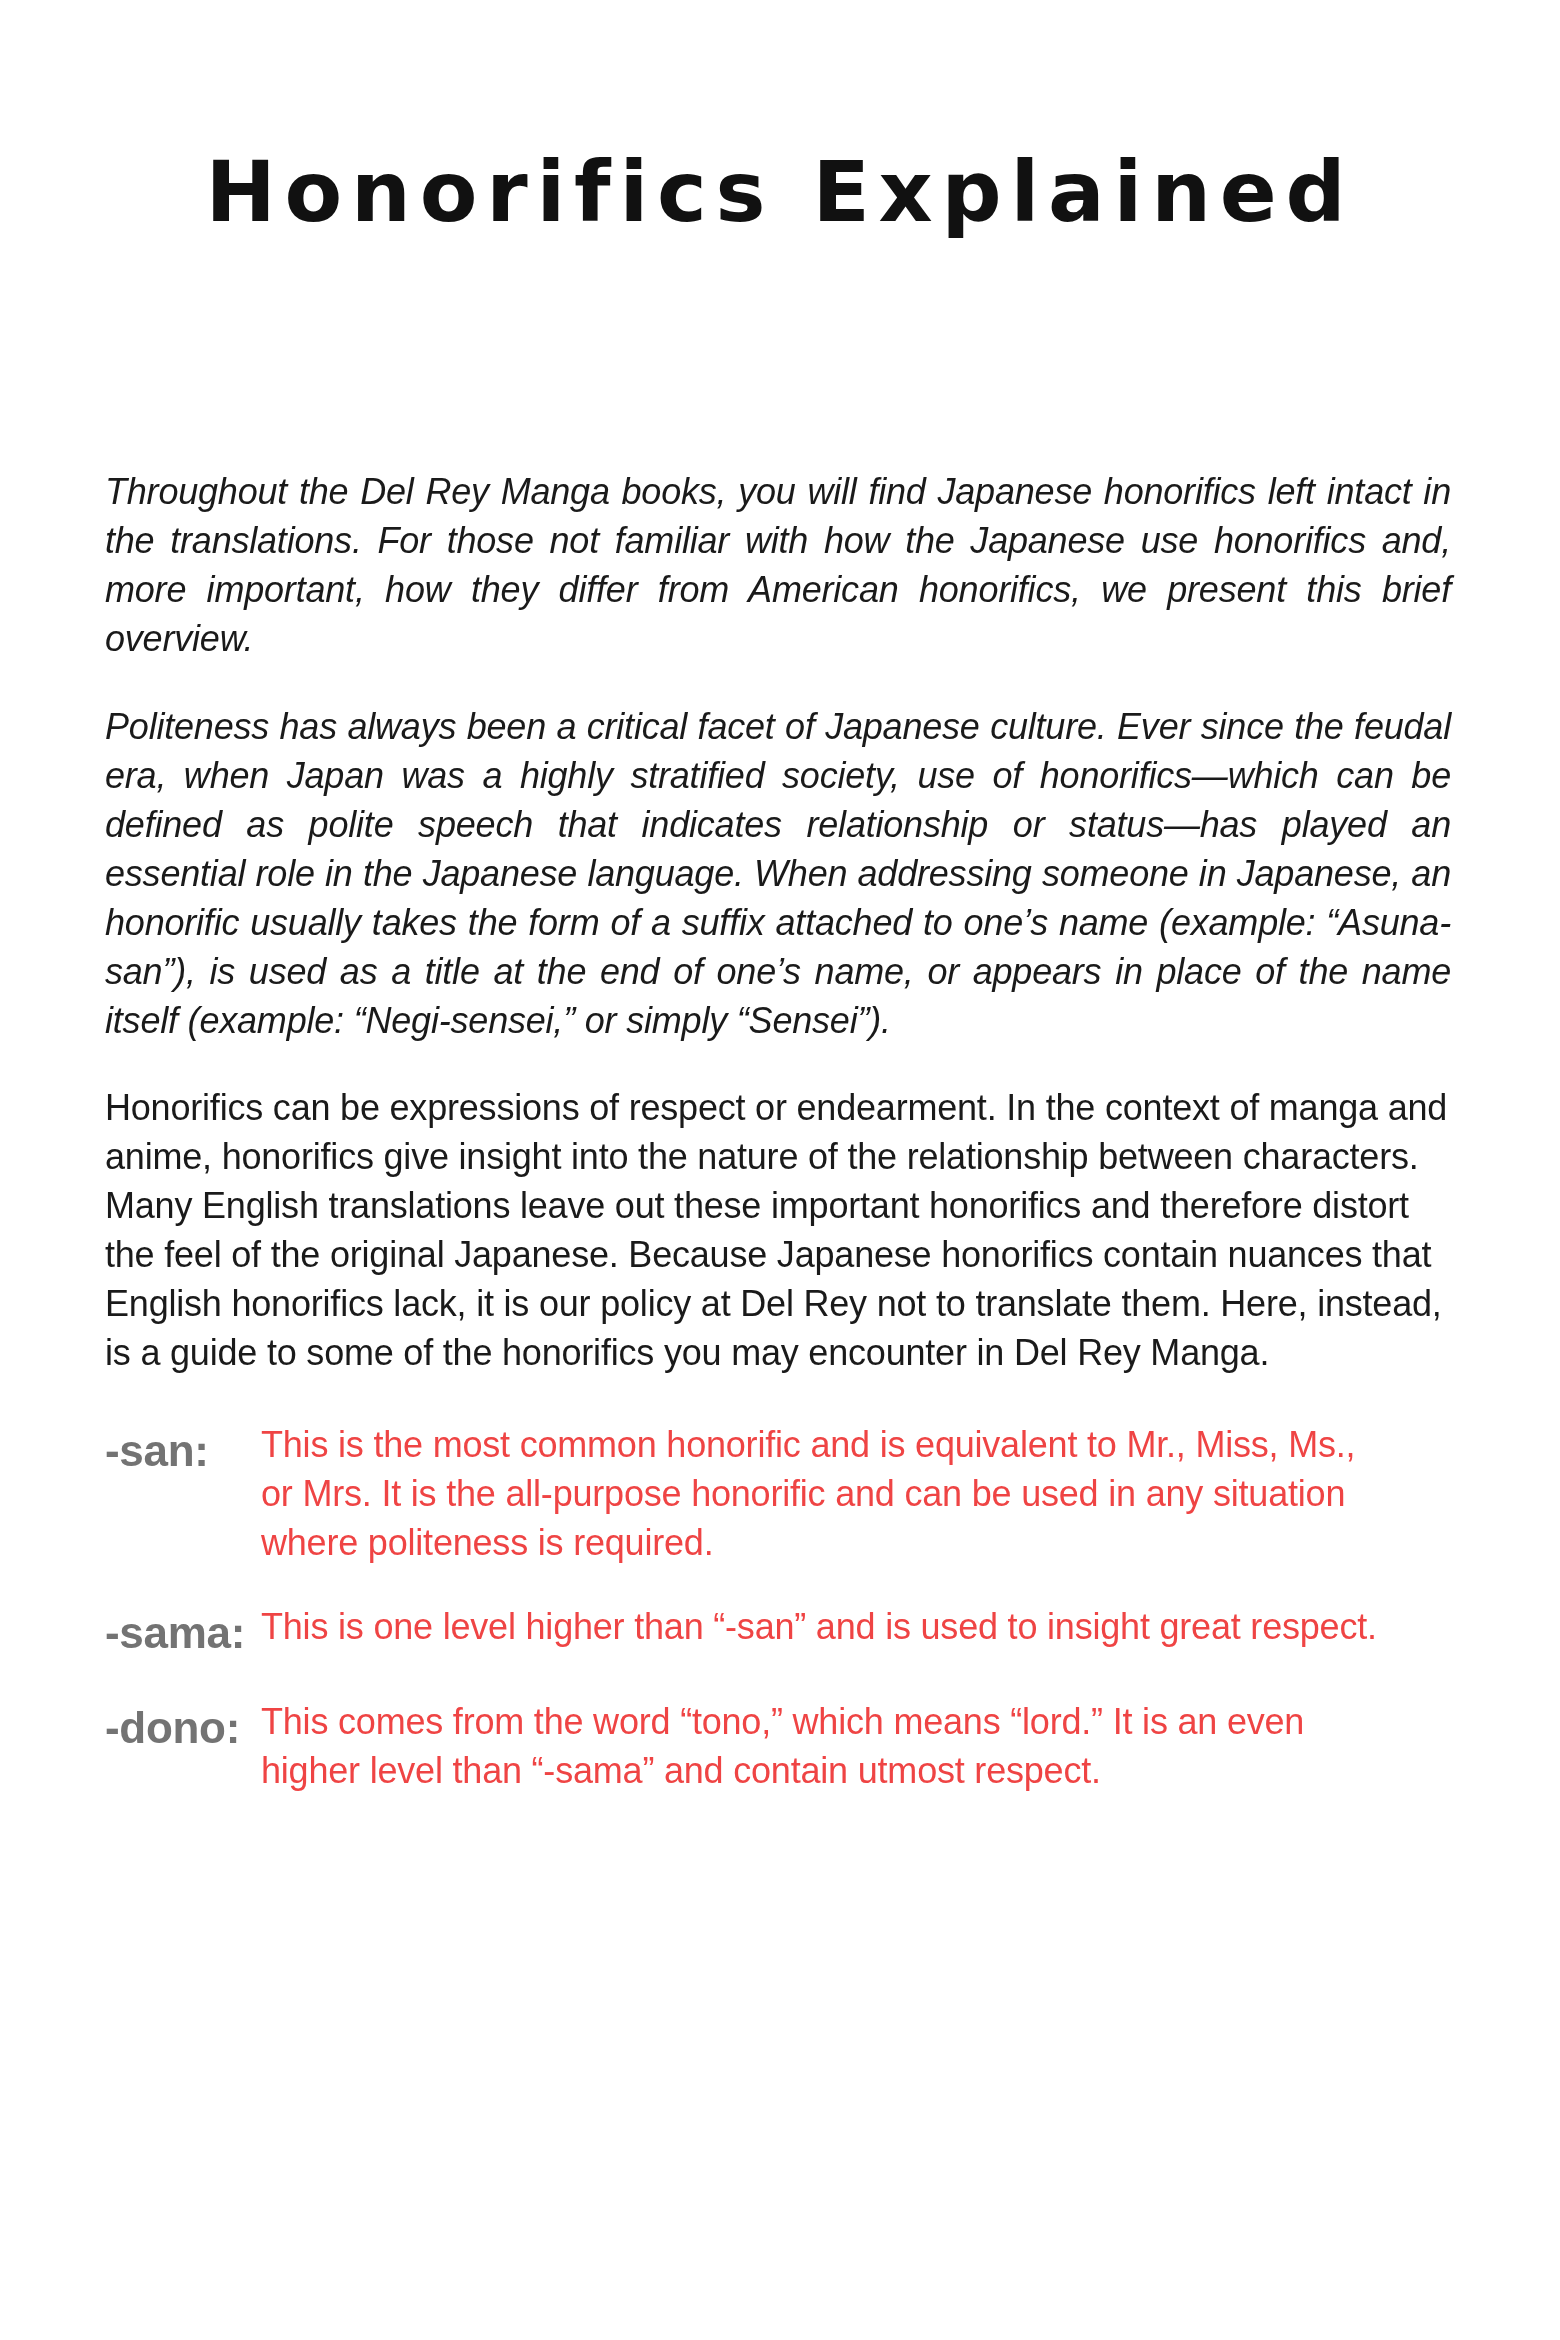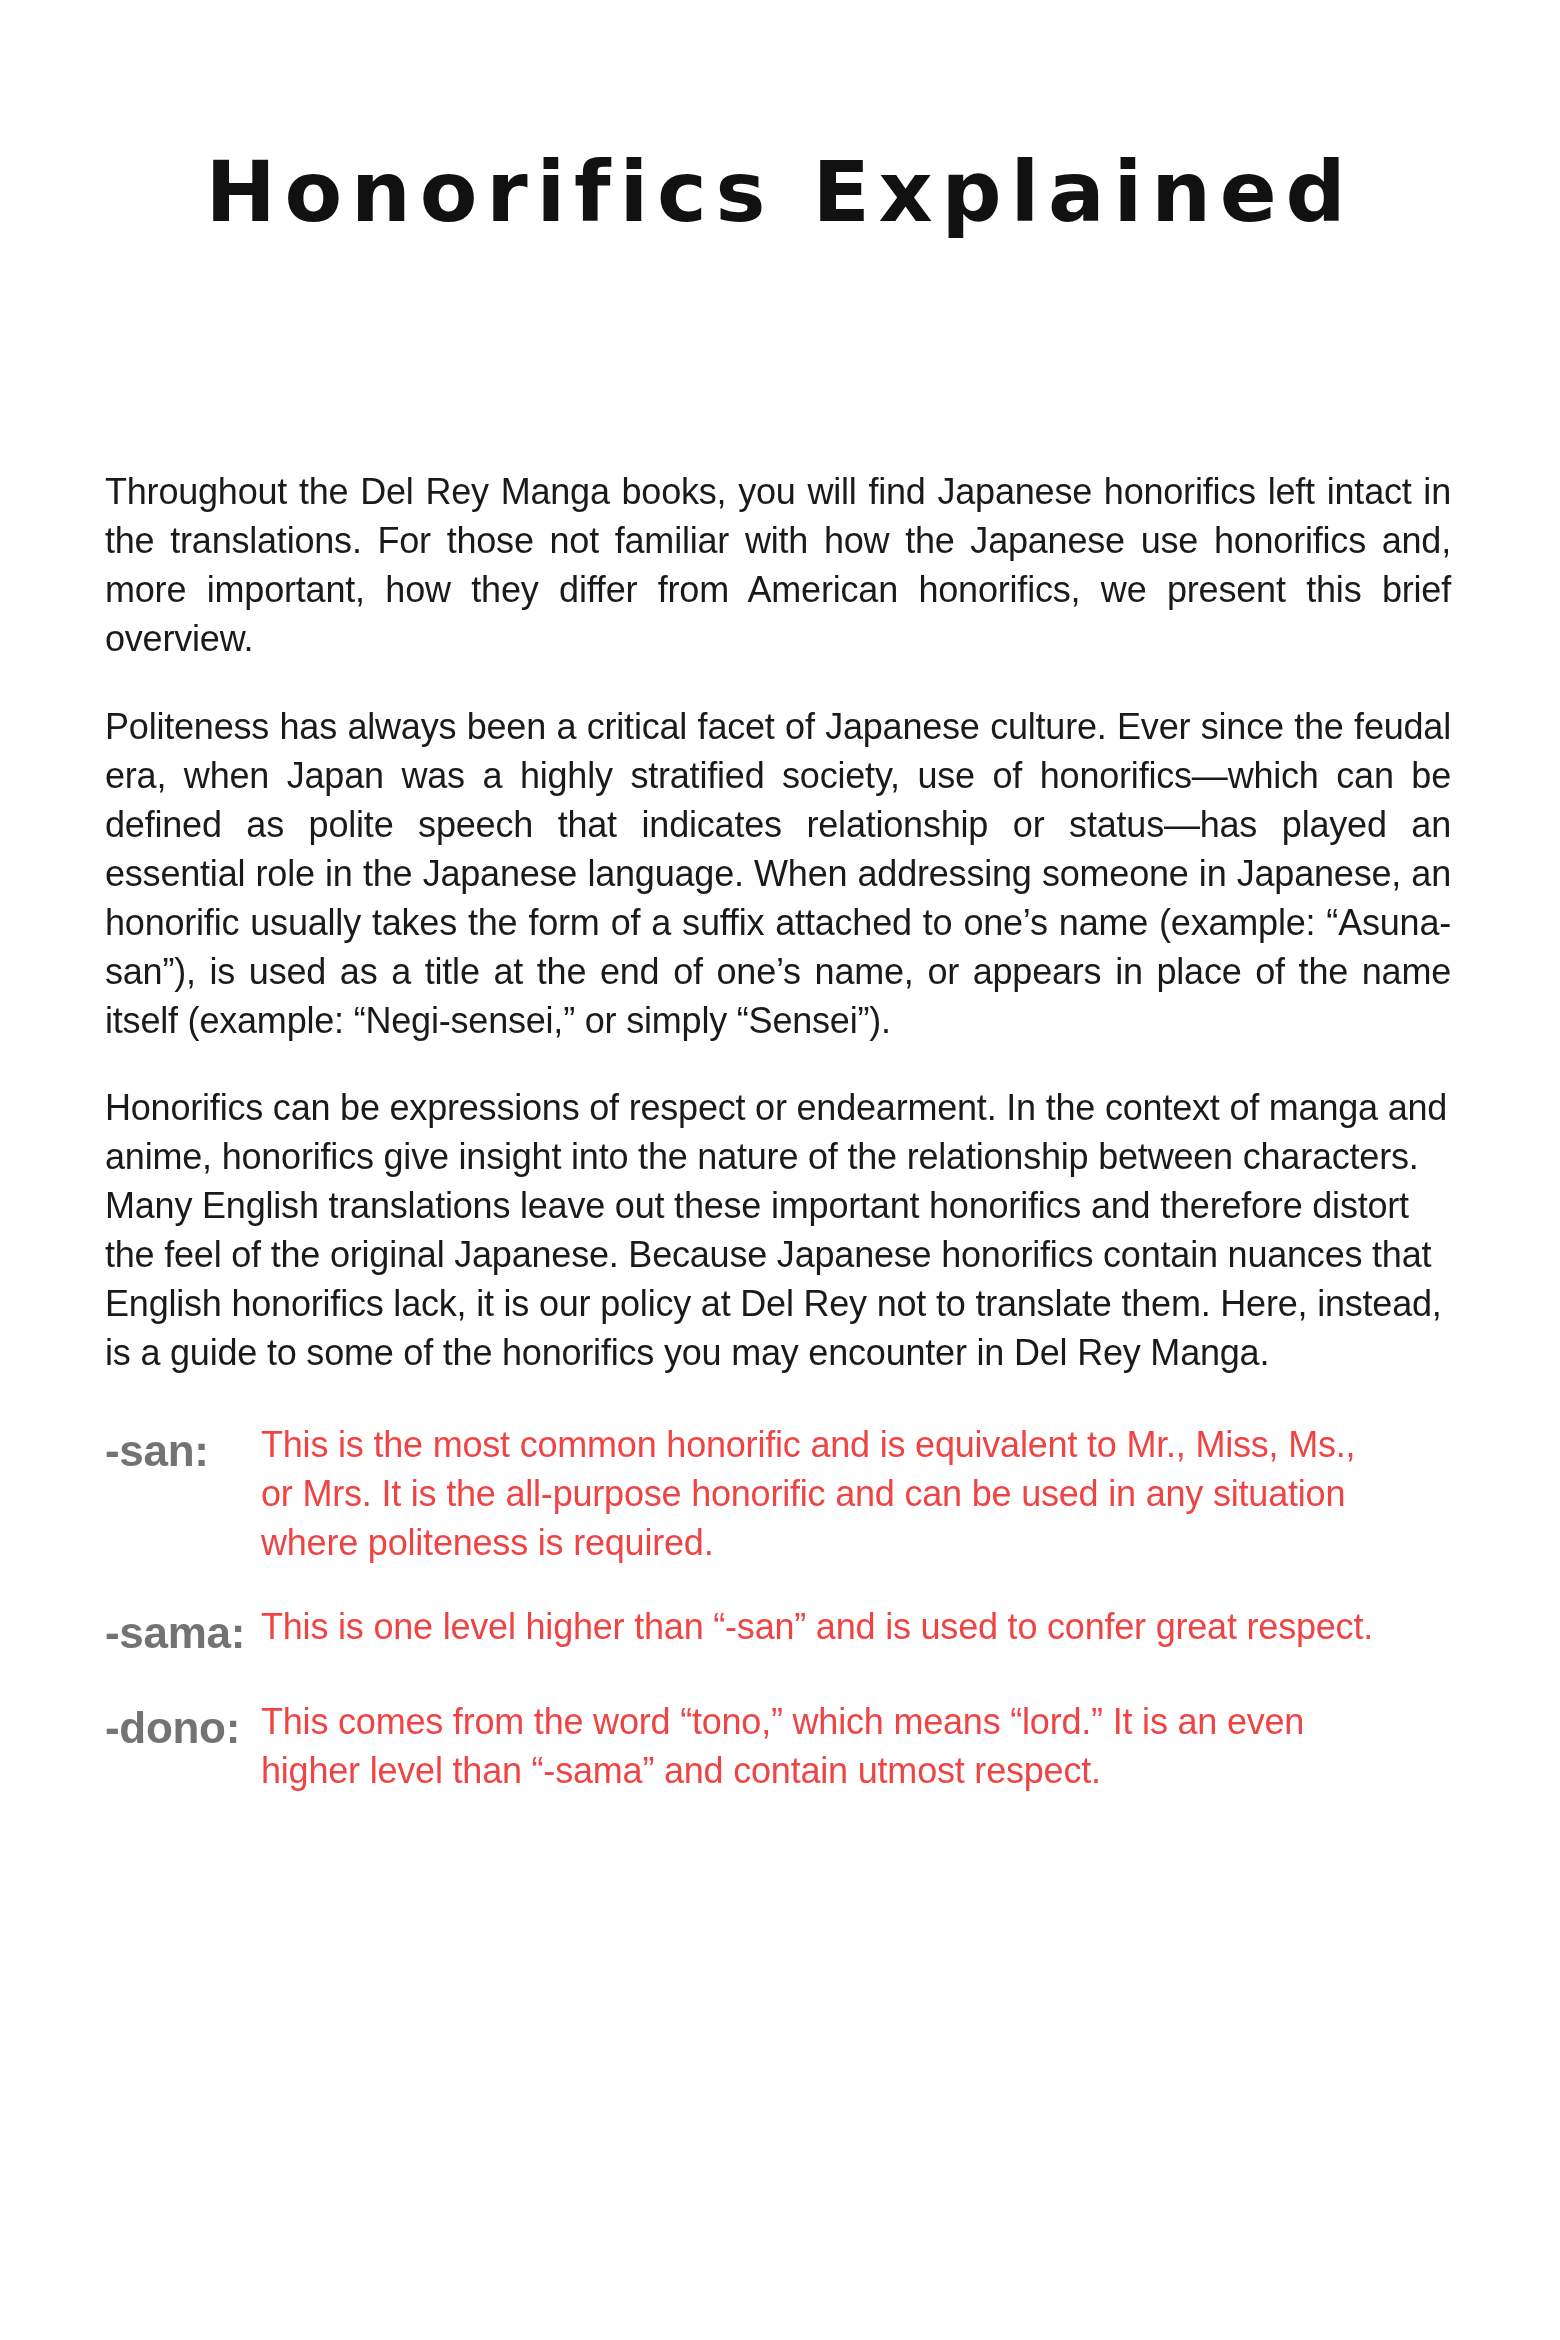--- a/index.html
+++ b/index.html
@@ -45,20 +45,21 @@
     margin: 0 0 39px 0;
     font-size: 36px;
     line-height: 1.36;
     color: #1a1a1a;
     font-family: "Liberation Sans", sans-serif;
     letter-spacing: -0.2px;
   }
   p.justify {
     text-align: justify;
     text-justify: inter-word;
+    font-style: italic;
   }
   p.para.last-of-block {
     margin-bottom: 43px;
   }
   .defs {
     margin-top: 5.9px;
   }
   .def-row {
     display: flex;
     align-items: flex-start;
@@ -101,21 +102,21 @@
 
     <div class="defs">
 
       <div class="def-row">
         <div class="def-term">-san:</div>
         <div class="def-desc">This is the most common honorific and is equivalent to Mr., Miss, Ms., or Mrs. It is the all-purpose honorific and can be used in any situation where politeness is required.</div>
       </div>
 
       <div class="def-row">
         <div class="def-term">-sama:</div>
-        <div class="def-desc">This is one level higher than “-san” and is used to confer great respect.</div>
+        <div class="def-desc">This is one level higher than “-san” and is used to insight great respect.</div>
       </div>
 
       <div class="def-row">
         <div class="def-term">-dono:</div>
         <div class="def-desc">This comes from the word “tono,” which means “lord.” It is an even higher level than “-sama” and contain utmost respect.</div>
       </div>
 
     </div>
   </div>
 </div>

